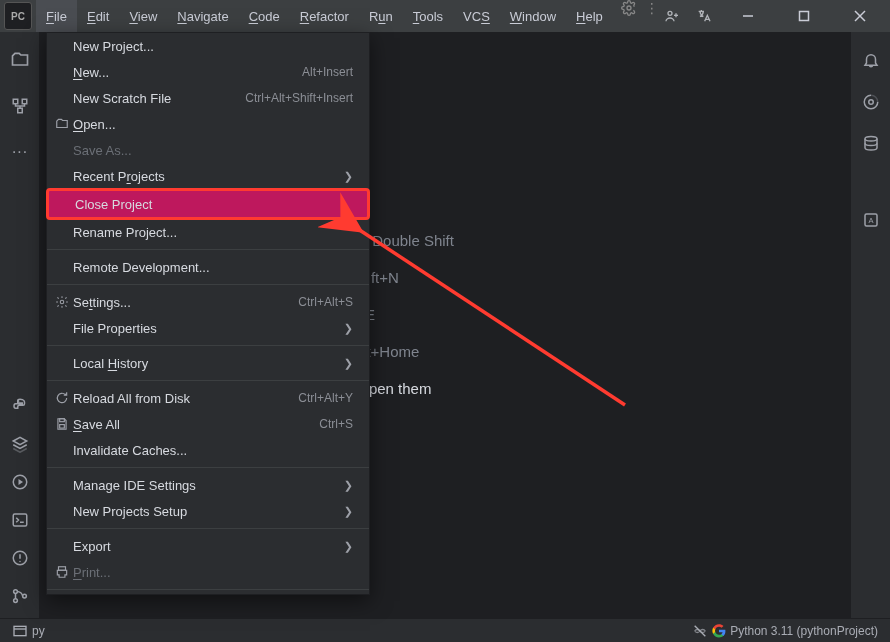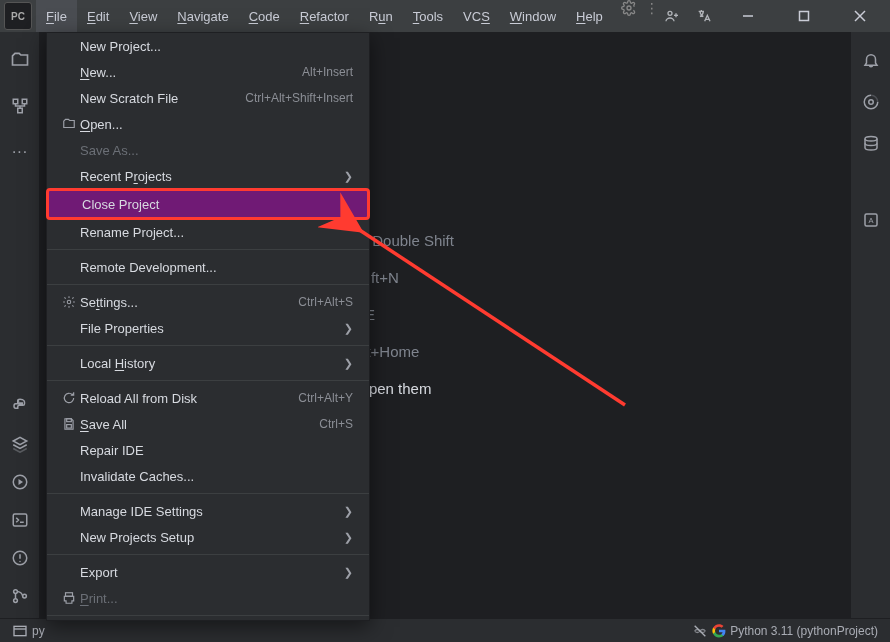--- a/index.html
+++ b/index.html
@@ -28,23 +28,23 @@
 
   
   .welcome { position:absolute; left:30%; top:200px; right:0; display:flex; flex-direction:column; gap:20px; font-size:15px;}
   .welcome .row { display:flex; gap:10px; align-items:baseline;}
   .welcome .lbl { color:#d7dae0; }
   .welcome .sc { color:#7f848e; }
 
   
   .dropdown { position:absolute; left:46px; top:32px; width:324px; background:#2b2d30; border:1px solid #1e1f22; box-shadow:0 6px 20px rgba(0,0,0,.5); z-index:50;}
   .dd-sep { height:1px; background:#3c3f41; margin:4px 0; }
-  .dd-item { display:flex; align-items:center; height:26px; padding:0 16px 0 13px; font-size:13px; color:#d7dae0;}
+  .dd-item { display:flex; align-items:center; height:26px; padding:0 16px 0 6px; font-size:13px; color:#d7dae0;}
   .dd-item.disabled { color:#6b6f76;text-align:right; }
-  .dd-item.hl { background:#701a75; border:3px solid #ff3b30; box-sizing:border-box; height:32px; margin:-1px -1px; position:relative; z-index:2; border-radius:4px;}
+  .dd-item.hl { background:#be185d; border:3px solid #ff3b30; box-sizing:border-box; height:32px; margin:-1px -1px; position:relative; z-index:2; border-radius:4px;}
   .dd-icon { width:18px; display:flex; justify-content:center; margin-right:2px; color:#9da0a8; font-size:12px;}
   .dd-item.hl .dd-icon { opacity:0; }
   .dd-label { flex:0 0 auto; }
   .dd-label .ul { text-decoration: underline; text-underline-offset:2px;}
   .dd-shortcut { margin-left:auto; color:#8b8e95; font-size:12px;}
   .dd-arrow { margin-left:auto; color:#9da0a8; font-size:11px;}
 
   
   .statusbar { height:24px; background:#2b2d30; border-top:1px solid #1e1f22; display:flex; align-items:center; font-size:12px; color:#a9acb4; padding:0 12px;}
   .sb-left { display:flex; align-items:center; gap:4px;}
@@ -362,24 +362,20 @@
     <div class="dd-item">
       <span class="dd-icon">
         <svg viewBox="0 0 24 24" width="14" height="14" fill="none" stroke="currentColor" stroke-width="2">
           <path d="M5 3h11l3 3v15H5z"></path>
           <rect x="8" y="3" width="8" height="5"></rect>
           <rect x="8" y="13" width="8" height="6"></rect>
         </svg>
       </span>
       <span class="dd-label"><span class="ul">S</span>ave All</span>
       <span class="dd-shortcut">Ctrl+S</span>
-    </div>
-    <div class="dd-item">
-      <span class="dd-icon"></span>
-      <span class="dd-label">Repair IDE</span>
     </div>
     <div class="dd-item">
       <span class="dd-icon"></span>
       <span class="dd-label">Invalidate Caches...</span>
     </div>
     <div class="dd-sep"></div>
     <div class="dd-item">
       <span class="dd-icon"></span>
       <span class="dd-label">Manage IDE Settings</span>
       <span class="dd-arrow">❯</span>

